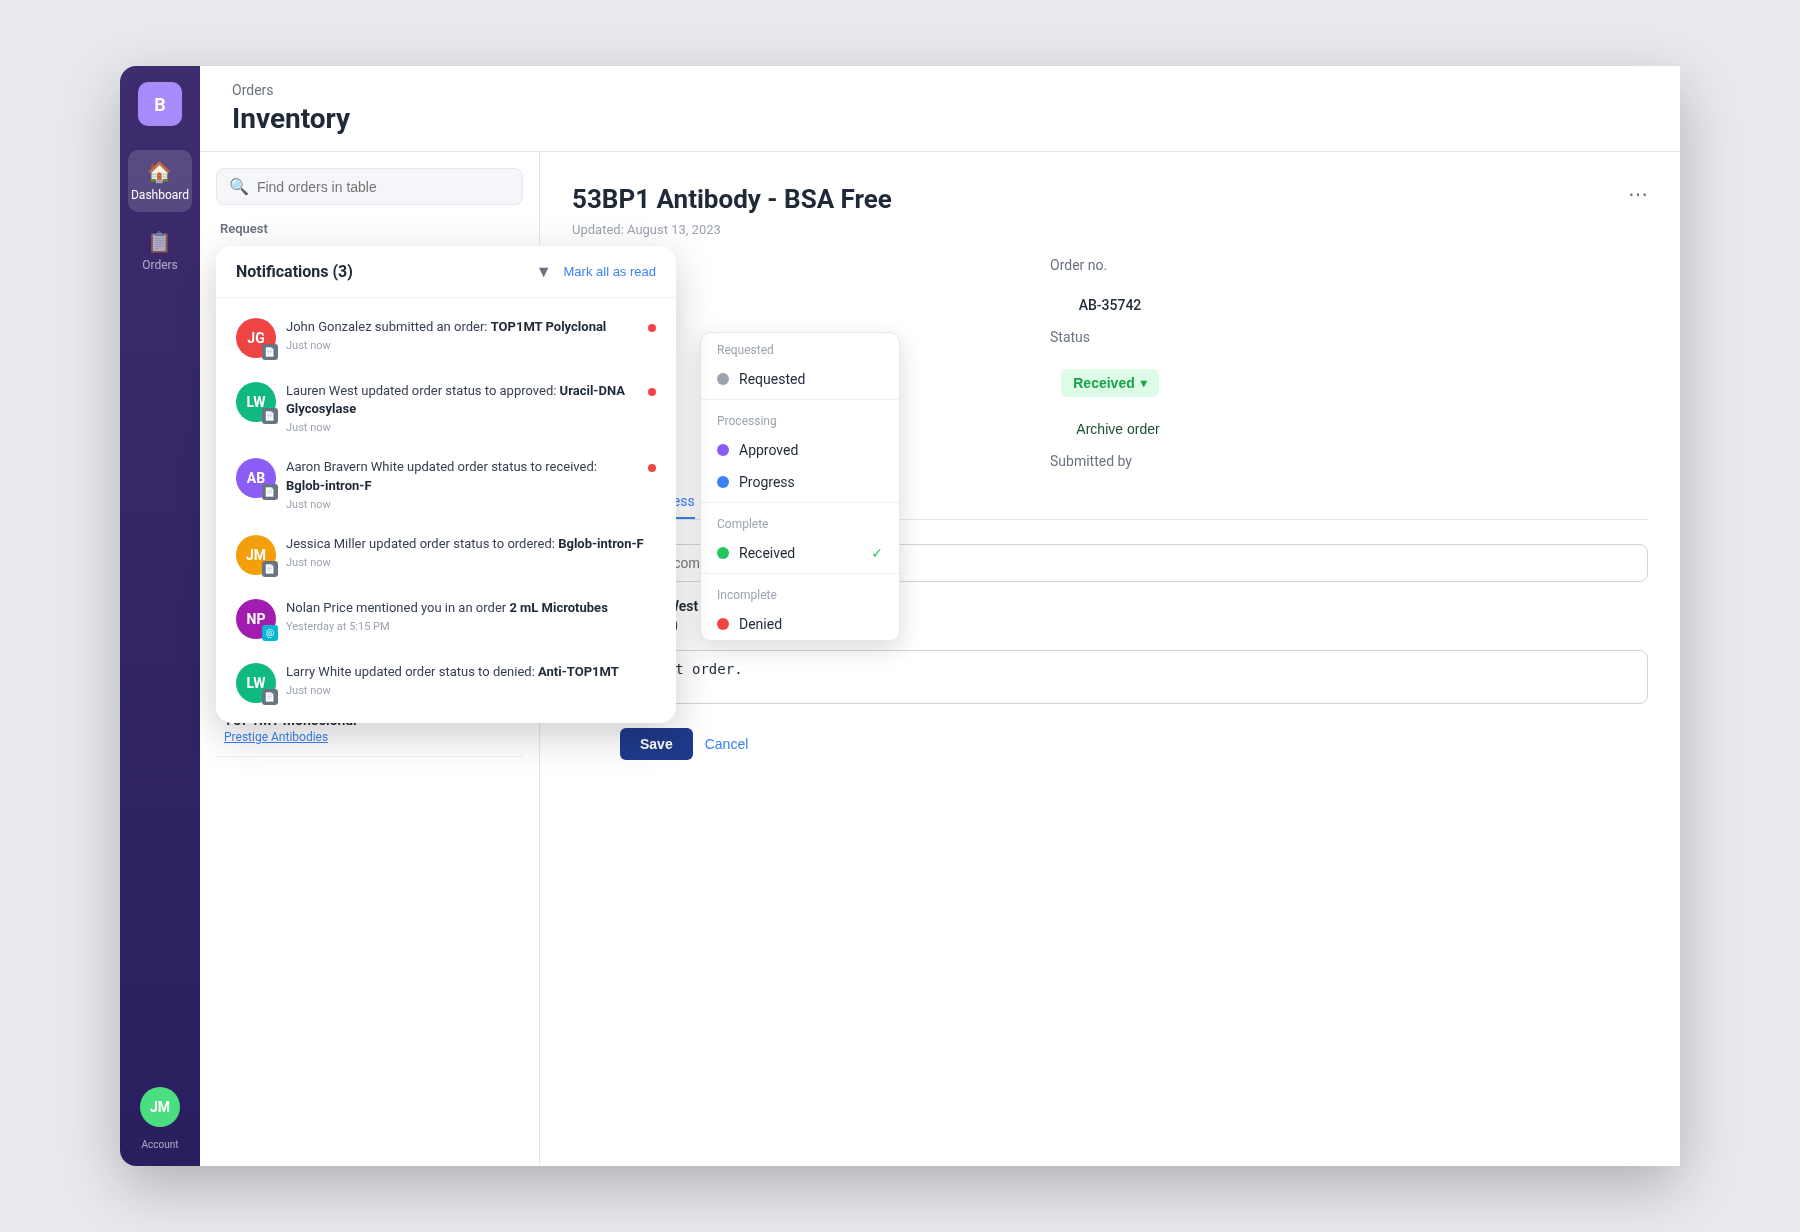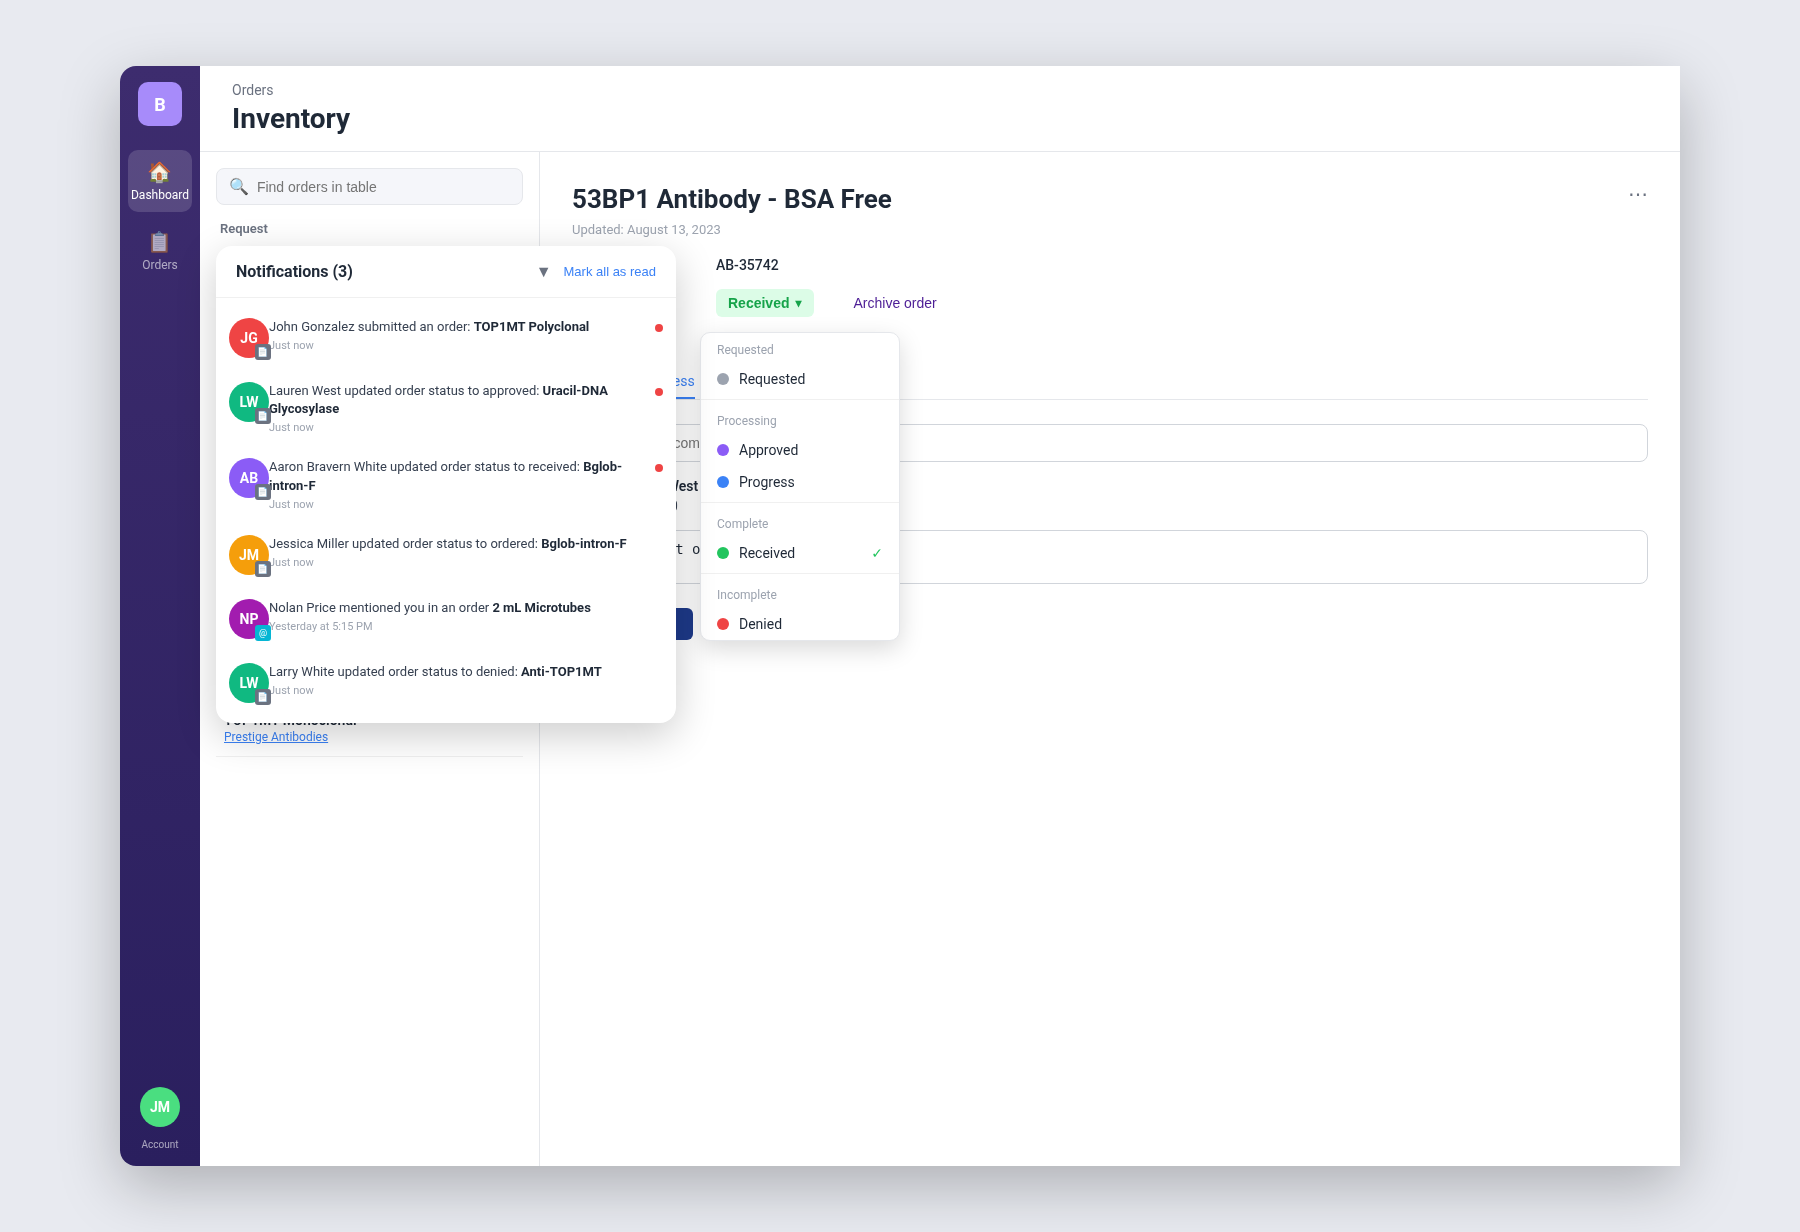--- a/index.html
+++ b/index.html
@@ -264,20 +264,21 @@
       font-size: 13px;
       color: #9ca3af;
       margin-bottom: 20px;
     }
 
     .detail-row {
       display: flex;
       align-items: center;
       margin-bottom: 16px;
       gap: 24px;
+      flex-direction: column;
     }
 
     .detail-label {
       font-size: 14px;
       color: #6b7280;
       width: 120px;
       flex-shrink: 0;
     }
 
     .detail-value {
@@ -296,21 +297,21 @@
       padding: 6px 12px;
       border-radius: 6px;
       font-size: 14px;
       font-weight: 600;
       cursor: pointer;
     }
 
     .archive-btn {
       background: none;
       border: none;
-      color: #4c1d95;
+      color: #14532d;
       font-size: 14px;
       cursor: pointer;
       margin-left: 16px;
     }
 
     .detail-tabs {
       display: flex;
       gap: 24px;
       border-bottom: 1px solid #e5e7eb;
       margin-bottom: 24px;
@@ -528,21 +529,22 @@
 
     .notif-list {
       padding: 8px 0;
       max-height: 520px;
       overflow-y: auto;
     }
 
     .notif-item {
       display: flex;
       align-items: flex-start;
-      padding: 12px 13px;
+      gap: 10px;
+      padding: 12px 20px;
       position: relative;
     }
 
     .notif-avatar-wrap {
       position: relative;
       flex-shrink: 0;
     }
 
     .notif-avatar {
       width: 40px;

